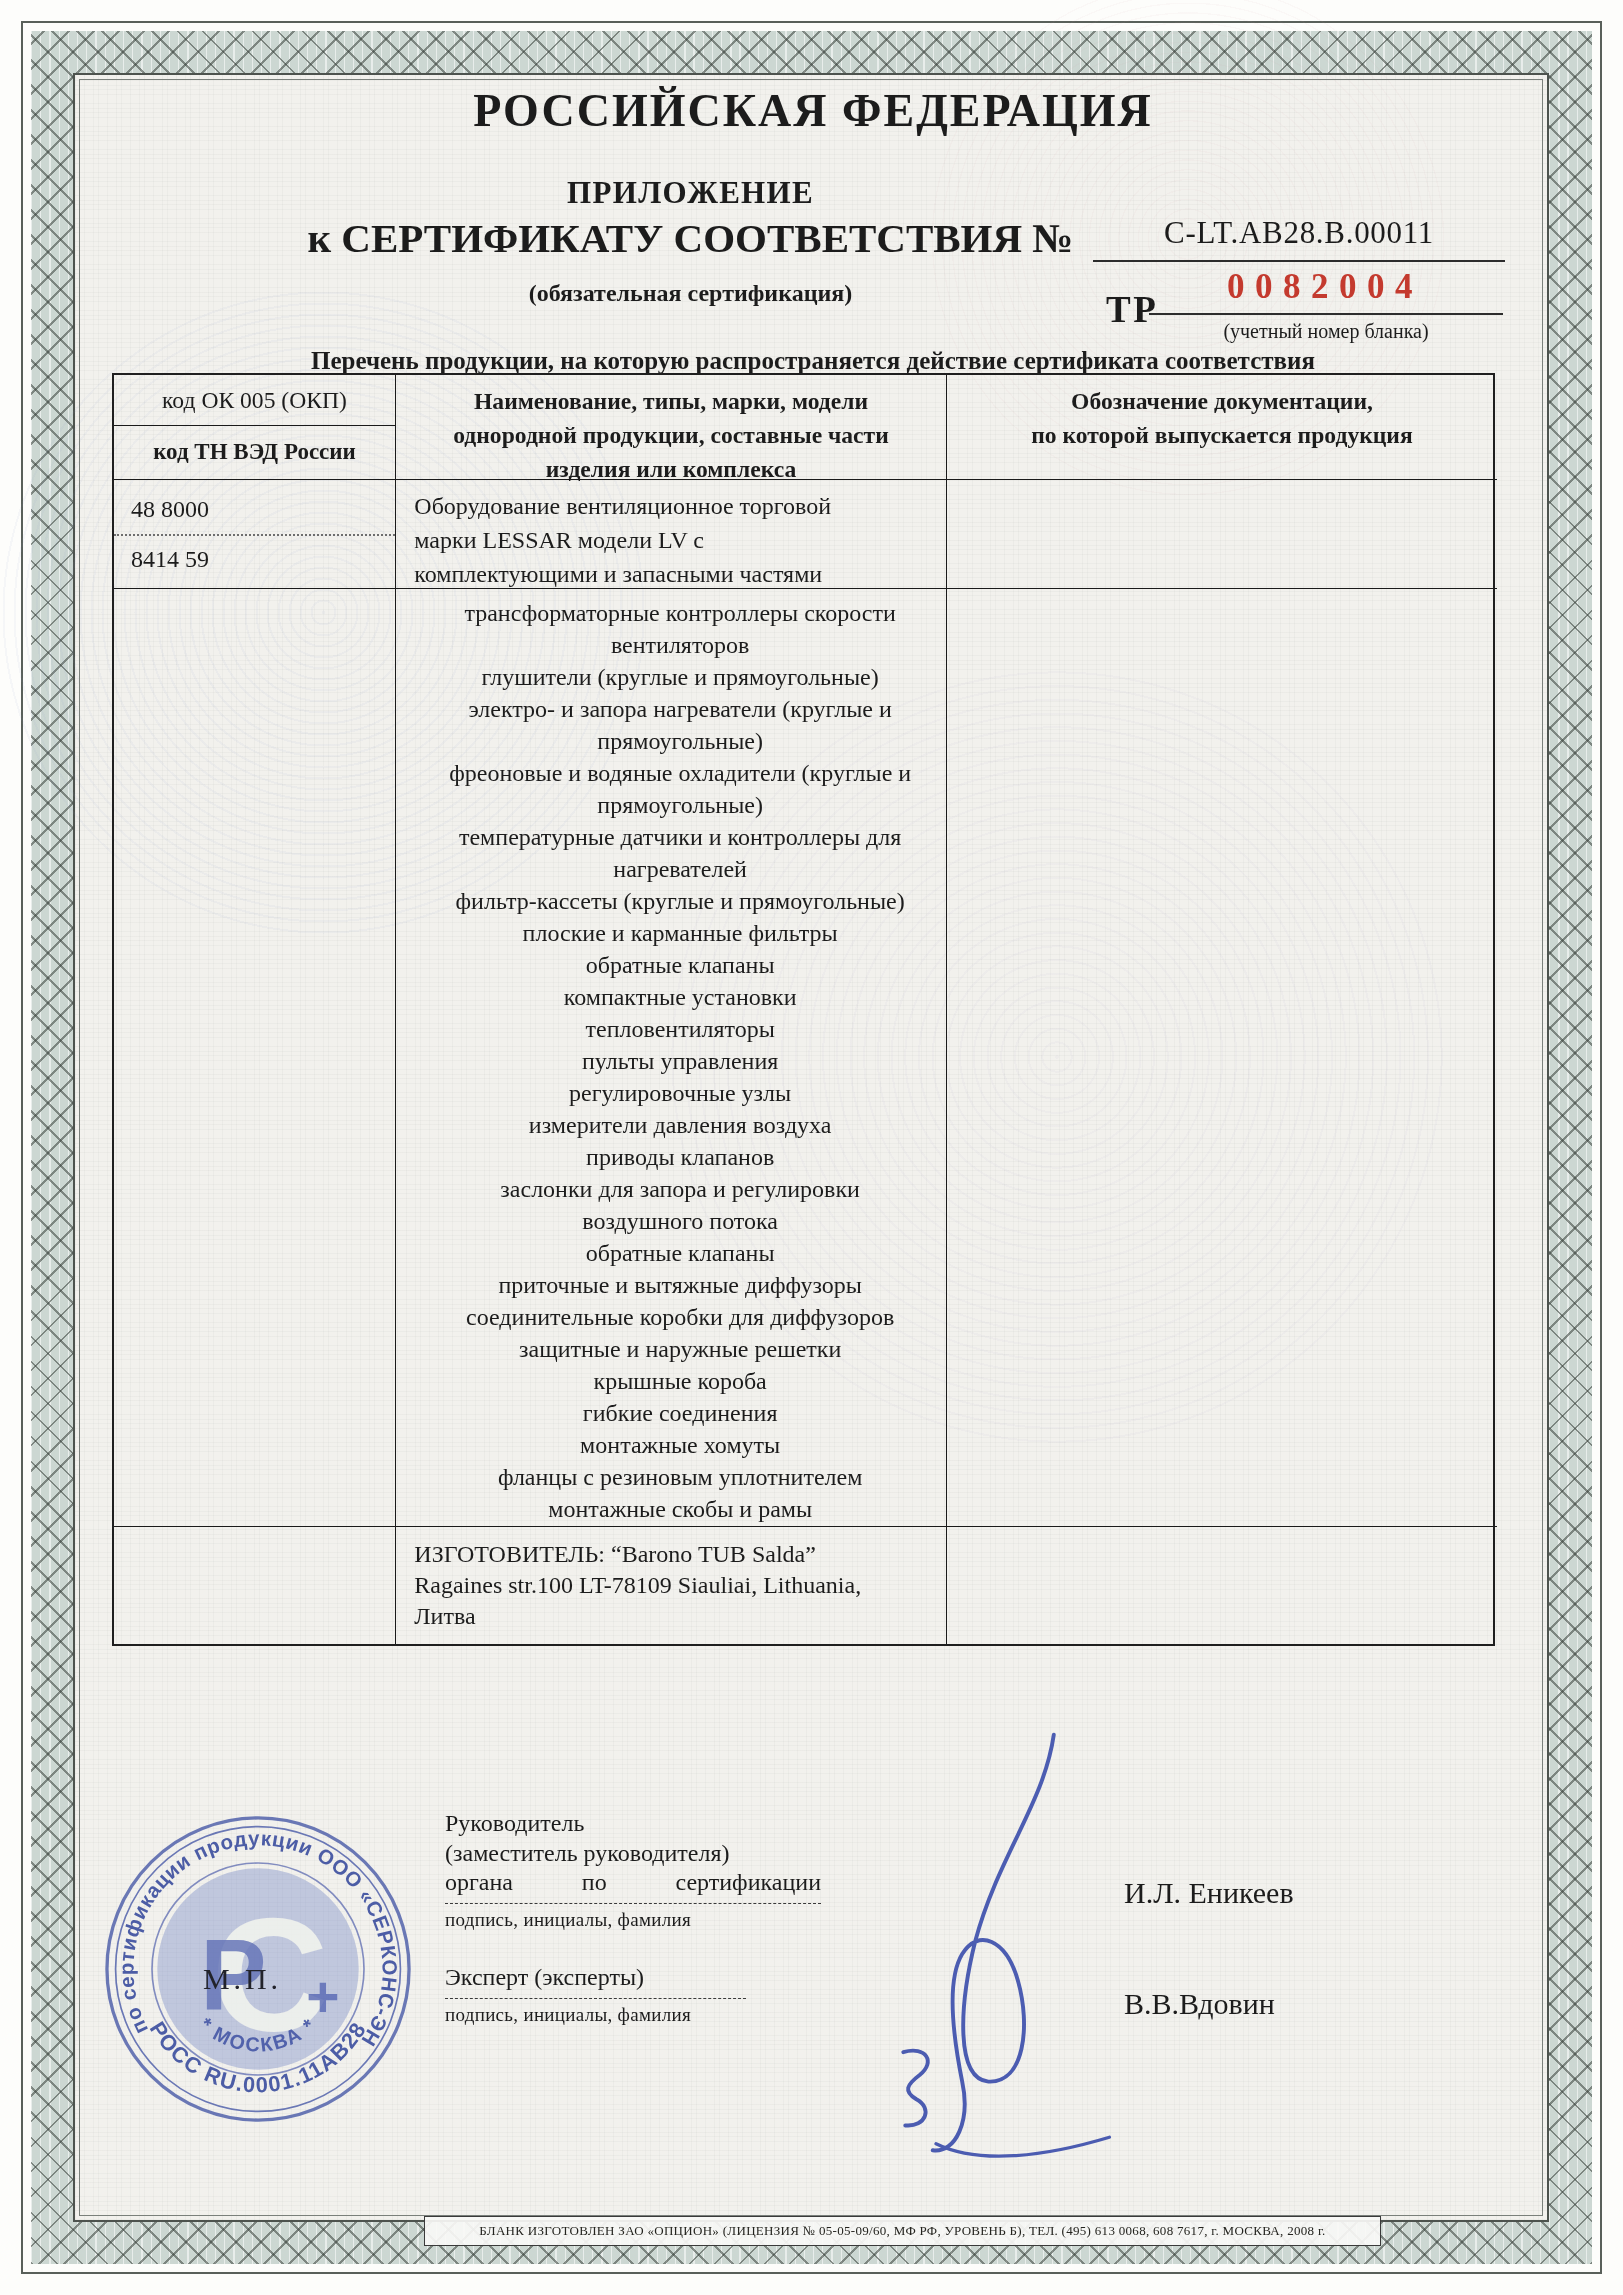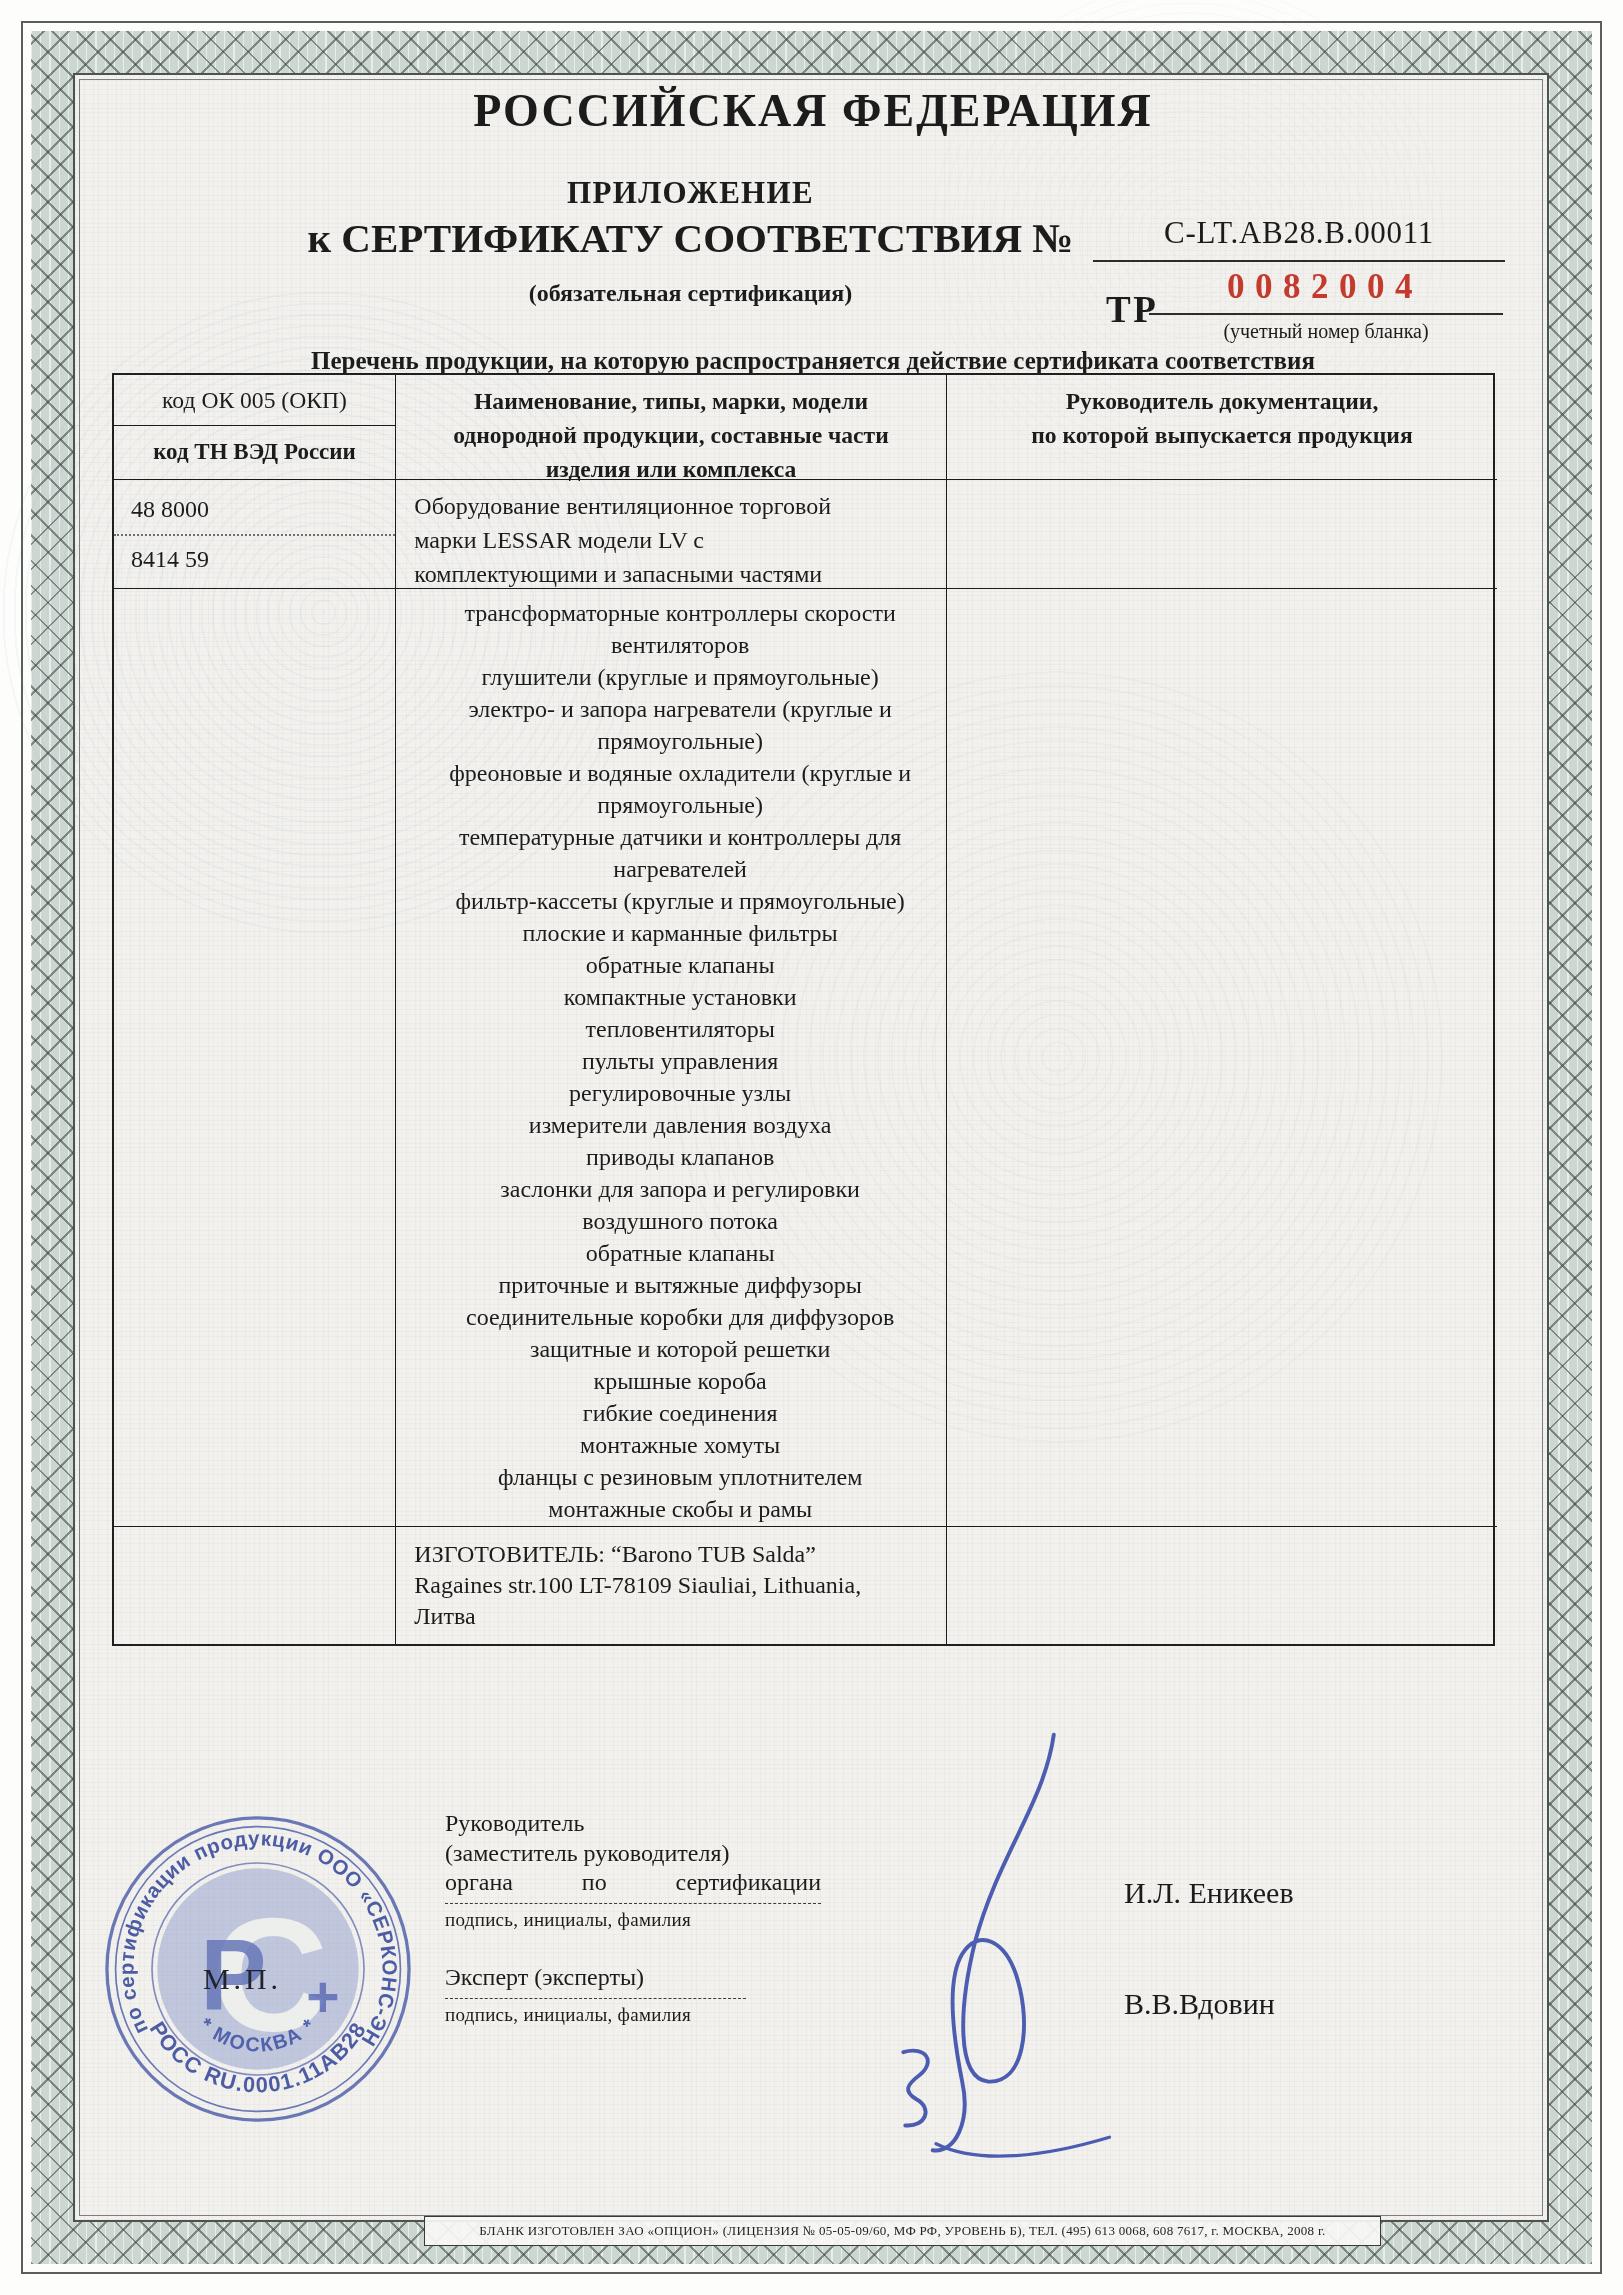--- a/index.html
+++ b/index.html
@@ -105,21 +105,21 @@
       <div class="cell br bb">
         <div class="h1a">код ОК 005 (ОКП)</div>
         <div class="h1b">код ТН ВЭД России</div>
       </div>
       <div class="cell br bb thlines">
           <div class="line">Наименование, типы, марки, модели</div>
           <div class="line">однородной продукции, составные части</div>
           <div class="line">изделия или комплекса</div>
         </div>
       <div class="cell bb thlines">
-          <div class="line">Руководитель документации,</div>
+          <div class="line">Обозначение документации,</div>
           <div class="line">по которой выпускается продукция</div>
         </div>
 
       <div class="cell br bb codecell">
         <div class="code1">48 8000</div>
         <div class="code2">8414 59</div>
       </div>
       <div class="cell br bb namecell">
           <div class="line">Оборудование вентиляционное торговой</div>
           <div class="line">марки LESSAR модели LV с</div>
@@ -145,21 +145,21 @@
           <div class="line">тепловентиляторы</div>
           <div class="line">пульты управления</div>
           <div class="line">регулировочные узлы</div>
           <div class="line">измерители давления воздуха</div>
           <div class="line">приводы клапанов</div>
           <div class="line">заслонки для запора и регулировки</div>
           <div class="line">воздушного потока</div>
           <div class="line">обратные клапаны</div>
           <div class="line">приточные и вытяжные диффузоры</div>
           <div class="line">соединительные коробки для диффузоров</div>
-          <div class="line">защитные и которой решетки</div>
+          <div class="line">защитные и наружные решетки</div>
           <div class="line">крышные короба</div>
           <div class="line">гибкие соединения</div>
           <div class="line">монтажные хомуты</div>
           <div class="line">фланцы с резиновым уплотнителем</div>
           <div class="line">монтажные скобы и рамы</div>
         </div>
       <div class="cell bb"></div>
 
       <div class="cell br"></div>
       <div class="cell br mfgcell">

